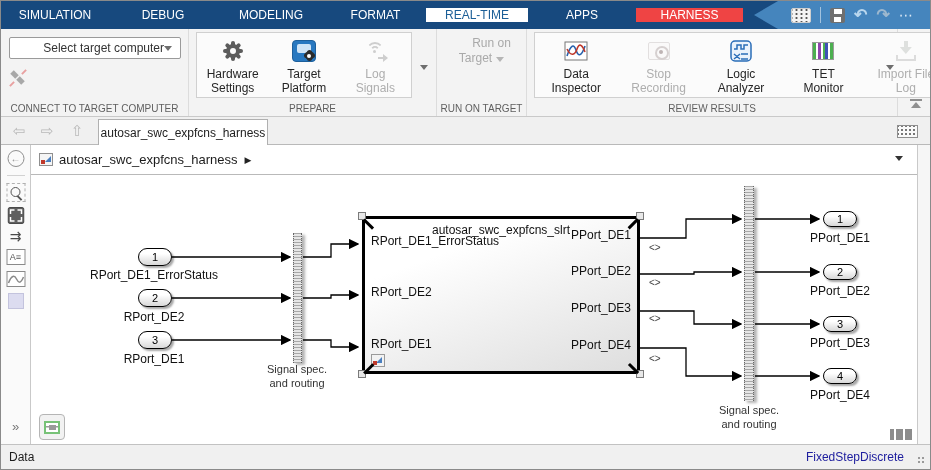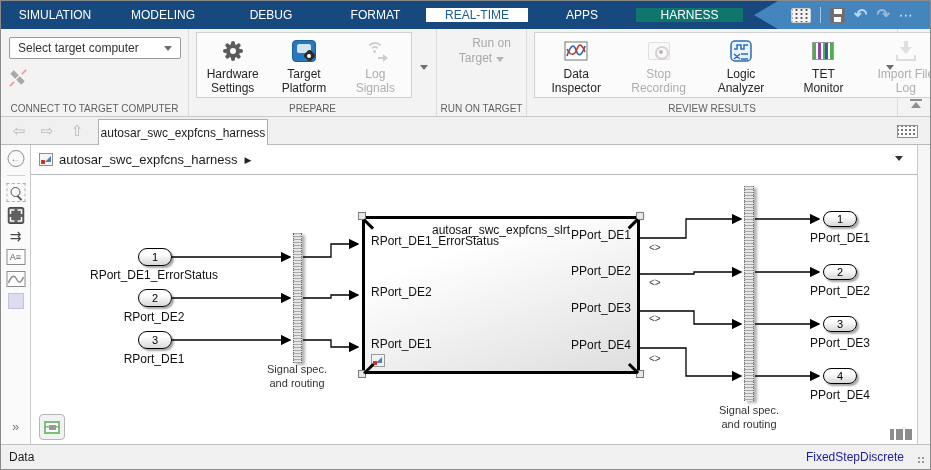--- a/index.html
+++ b/index.html
@@ -7,39 +7,39 @@
   .win{
     width:931px;height:470px;position:relative;overflow:hidden;
     font-family:"Liberation Sans",sans-serif;
     border:1px solid #8a8a8a;background:#f0f0f0;
     display:flex;flex-direction:column;
   }
   
   .tabstrip{height:28px;background:#17497e;display:flex;align-items:center;position:relative;flex:0 0 28px;}
   .tab{display:flex;align-items:center;justify-content:center;color:#fff;font-size:12px;white-space:nowrap;}
   .tab.active{background:#ffffff;color:#1b5e97;}
-  .tab.highlight{background:#0f766e;}
+  .tab.highlight{background:#ef4444;}
   .qa{position:absolute;right:0;top:0;width:189px;height:28px;}
   .qa-bg{position:absolute;inset:0;background:#4585bd;clip-path:polygon(13px 50%,37px 0,100% 0,100% 100%,37px 100%);}
   .qa-icons{position:absolute;left:50px;top:0;height:28px;display:flex;align-items:center;gap:9px;}
   .ic-keypad{width:20px;height:15px;background:#f4f4f4;border:1px solid #cfcfcf;border-radius:2px;
     background-image:radial-gradient(#555 1px,transparent 1.3px);background-size:5px 4px;background-position:2px 3px;}
   .qa-div{width:1px;height:16px;background:rgba(255,255,255,.5);}
   .ic-floppy{width:15px;height:15px;background:#6f6f6f;border-radius:2px;position:relative;}
   .ic-floppy::before{content:"";position:absolute;left:4px;top:1px;width:8px;height:5px;background:#fff;}
   .ic-floppy::after{content:"";position:absolute;left:4px;bottom:1px;width:7px;height:5px;background:#fff;}
   .ic-undo{font-size:16px;line-height:1;color:#b9d7ee;font-weight:bold;}
   .ic-redo{font-size:16px;line-height:1;color:#9db8cf;font-weight:bold;}
   .ic-more{font-size:14px;line-height:1;color:#dce9f5;letter-spacing:1px;}
   
   .ribbon{height:88px;flex:0 0 88px;background:#f3f3f3;border-bottom:1px solid #c9c9c9;display:flex;position:relative;}
   .rsec{position:relative;height:100%;border-right:1px solid #dcdcdc;}
   .rsec-label{position:absolute;bottom:2px;left:0;right:0;text-align:center;font-size:10px;color:#5f5f5f;white-space:nowrap;}
   .combo{position:absolute;left:8px;top:8px;width:172px;height:22px;background:#fff;border:1px solid #9a9a9a;border-radius:2px;
-    font-size:12px;color:#333;display:flex;align-items:center;justify-content:space-between;padding:0 8px;gap:12px;}
+    font-size:12px;color:#333;display:flex;align-items:center;justify-content:flex-end;padding:0 8px;}
   .caret-d{width:0;height:0;border-left:4px solid transparent;border-right:4px solid transparent;border-top:5px solid #6e6e6e;}
   .ic-disconnect{position:absolute;left:8px;top:40px;width:18px;height:18px;}
   .ic-disconnect .p1,.ic-disconnect .p2{position:absolute;width:7px;height:5px;background:#a8a8a8;transform:rotate(45deg);}
   .ic-disconnect .p1{left:2px;top:3px;} .ic-disconnect .p2{left:8px;top:9px;}
   .ic-disconnect .s1,.ic-disconnect .s2{position:absolute;width:6px;height:2px;background:#e8a0a0;transform:rotate(-45deg);}
   .ic-disconnect .s1{right:0;top:2px;} .ic-disconnect .s2{left:0;bottom:2px;}
   .gallery{position:absolute;top:3px;bottom:18px;background:#fbfbfb;border:1px solid #d0d0d0;display:flex;}
   .rbtn{flex:1;display:flex;flex-direction:column;align-items:center;padding-top:5px;font-size:12px;color:#262626;text-align:center;}
   .rbtn .lbl{white-space:pre-line;line-height:1.15;margin-top:4px;}
   .rbtn.disabled{color:#aeaeae;}
@@ -152,22 +152,22 @@
   .grip{position:absolute;right:5px;bottom:5px;width:8px;height:8px;
     background:radial-gradient(#9a9a9a 1px,transparent 1.2px);background-size:4px 4px;}
 </style>
 </head>
 <body>
 
 <div class="win">
 
   <div class="tabstrip">
     <div class="tab" style="width:108px">SIMULATION</div>
+    <div class="tab" style="width:108px">DEBUG</div>
     <div class="tab" style="width:108px">MODELING</div>
-    <div class="tab" style="width:108px">DEBUG</div>
     <div class="tab" style="width:101px">FORMAT</div>
     <div class="tab active" style="width:102px">REAL-TIME</div>
     <div class="tab" style="width:108px">APPS</div>
     <div class="tab highlight" style="width:107px">HARNESS</div>
     <div class="qa">
       <div class="qa-bg"></div>
       <div class="qa-icons">
         <span class="ic-keypad"></span>
         <span class="qa-div"></span>
         <span class="ic-floppy"></span>

